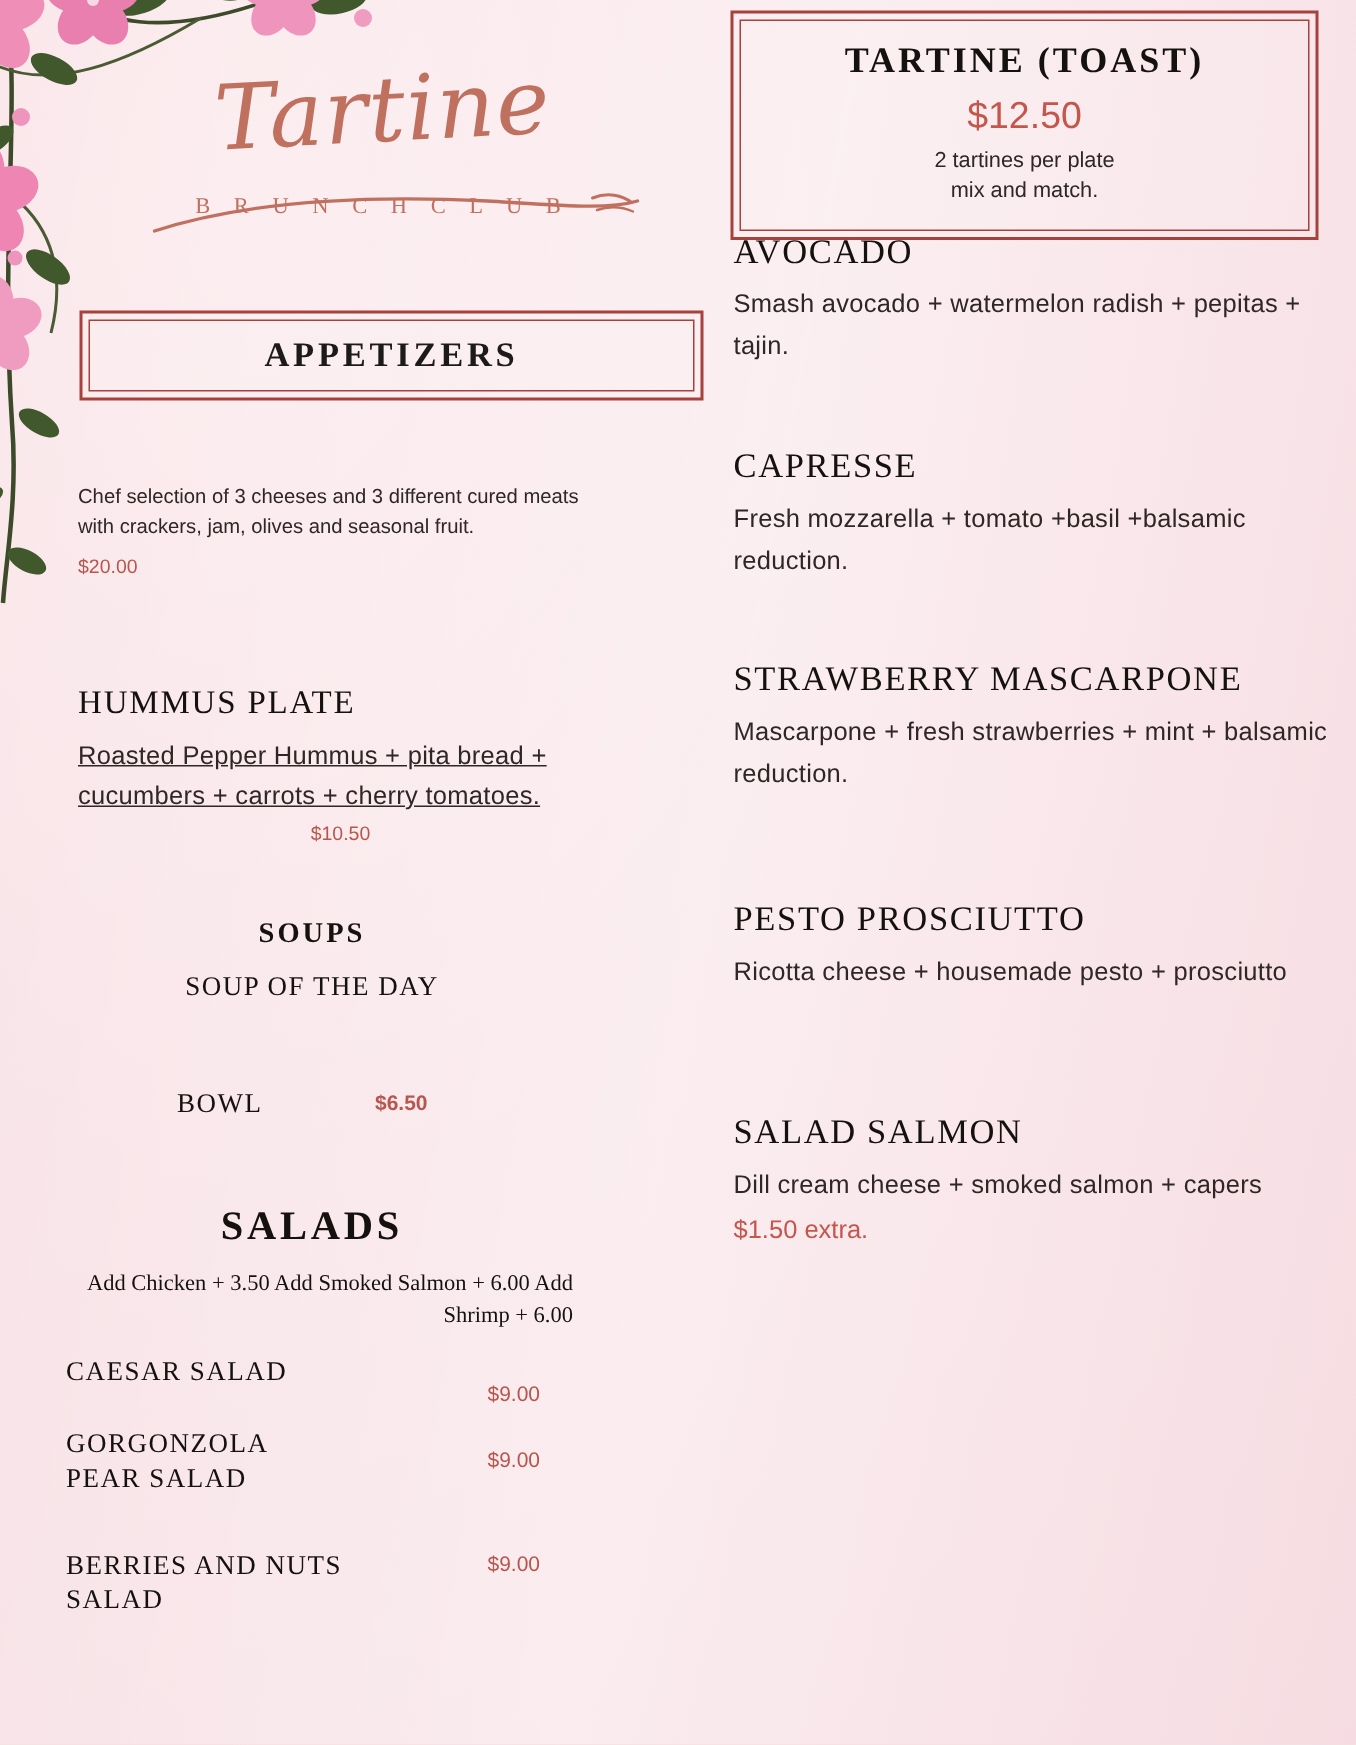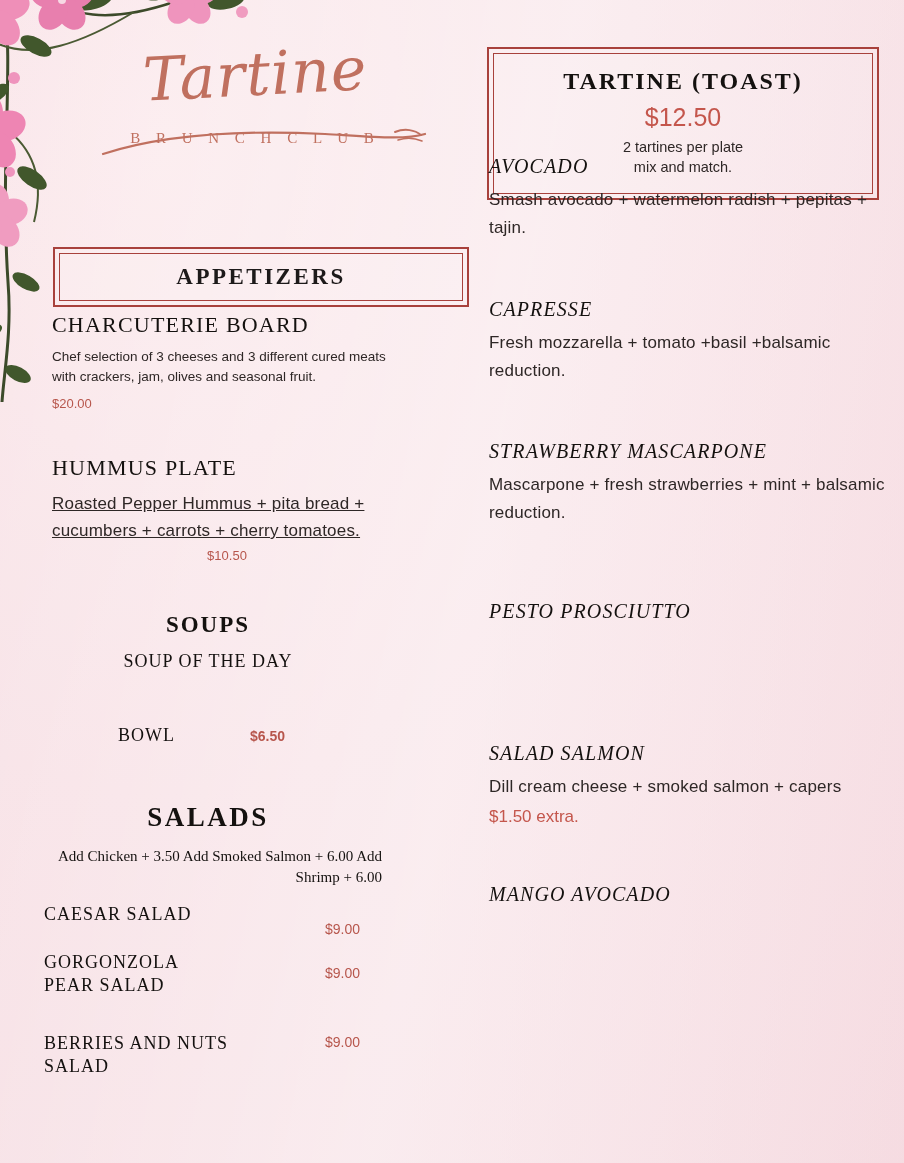--- a/index.html
+++ b/index.html
@@ -80,21 +80,20 @@
     font-size: 15px;
     letter-spacing: 6px;
     color: #c0705f;
   }
 
   
   .dbl-box {
     border: 2px solid #a8413c;
     padding: 4px;
     background: rgba(255,255,255,0.10);
-    margin-top: 40px;
   }
   .dbl-box > .inner {
     border: 1px solid #a8413c;
     padding: 10px 8px;
     text-align: center;
   }
 
   .appetizers-box {
     position: absolute;
     left: 53px;
@@ -143,21 +142,21 @@
     color: #b7564c;
     font-weight: bold;
   }
 
   .centered {
     text-align: center;
   }
   .head-center {
     font-family: "Liberation Serif", serif;
     font-weight: bold;
-    font-size: 23px;
+    font-size: 19px;
     letter-spacing: 2px;
     color: #14110f;
   }
   .head-center.big {
     font-size: 27px;
     letter-spacing: 2.5px;
   }
   .sub-center {
     font-family: "Liberation Serif", serif;
     font-size: 18px;
@@ -217,24 +216,23 @@
     font-family: "Liberation Sans", sans-serif;
     font-size: 14.5px;
     line-height: 20px;
     color: #2e2726;
     margin-top: 5px;
   }
 
   .r-item { position: absolute; left: 27px; width: 400px; }
   .r-title {
     font-family: "Liberation Serif", serif;
-    font-size: 20px;
+    font-size: 23px;
     letter-spacing: 1.1px;
     color: #14110f;
-    font-style: italic;
   }
   .r-desc {
     font-family: "Liberation Sans", sans-serif;
     font-size: 17px;
     line-height: 28px;
     color: #2e2726;
     letter-spacing: 0.2px;
     margin-top: 8px;
   }
   .r-extra {
@@ -348,21 +346,20 @@
       <div class="logo-sub">B R U N C H   C L U B</div>
     </div>
 
     <div class="dbl-box appetizers-box">
       <div class="inner">
         <span class="appetizers-title">APPETIZERS</span>
       </div>
     </div>
 
     <div class="section-item" style="left:52px; top:312px; width:360px;">
-      <div class="item-title">CHARCUTERIE BOARD</div>
       <div class="item-desc-small" style="margin-top:9px;">Chef selection of 3 cheeses and 3 different cured meats with crackers, jam, olives and seasonal fruit.</div>
       <div class="price-small" style="margin-top:9px;">$20.00</div>
     </div>
 
     <div class="section-item" style="left:52px; top:455px; width:350px;">
       <div class="item-title">HUMMUS PLATE</div>
       <div class="item-desc" style="margin-top:9px;text-decoration:underline;">Roasted Pepper Hummus + pita bread + cucumbers + carrots + cherry tomatoes.</div>
       <div class="price-small" style="margin-top:4px;text-align:center;">$10.50</div>
     </div>
 
@@ -419,26 +416,26 @@
       <div class="r-desc">Mascarpone + fresh strawberries + mint + balsamic reduction.</div>
     </div>
 
     <div class="r-item" style="top:298px;">
       <div class="r-title">CAPRESSE</div>
       <div class="r-desc">Fresh mozzarella  + tomato +basil +balsamic reduction.</div>
     </div>
 
     <div class="r-item" style="top:600px;">
       <div class="r-title">PESTO PROSCIUTTO</div>
+      <div class="r-desc">Ricotta cheese + housemade pesto + prosciutto</div>
     </div>
 
     <div class="r-item" style="top:742px;">
       <div class="r-title">SALAD SALMON</div>
       <div class="r-desc">Dill cream cheese + smoked salmon + capers</div>
       <div class="r-extra">$1.50 extra.</div>
     </div>
 
     <div class="r-item" style="top:883px;">
-      <div class="r-title">MANGO AVOCADO</div>
     </div>
 
   </div>
 </div>
 
 </body></html>

